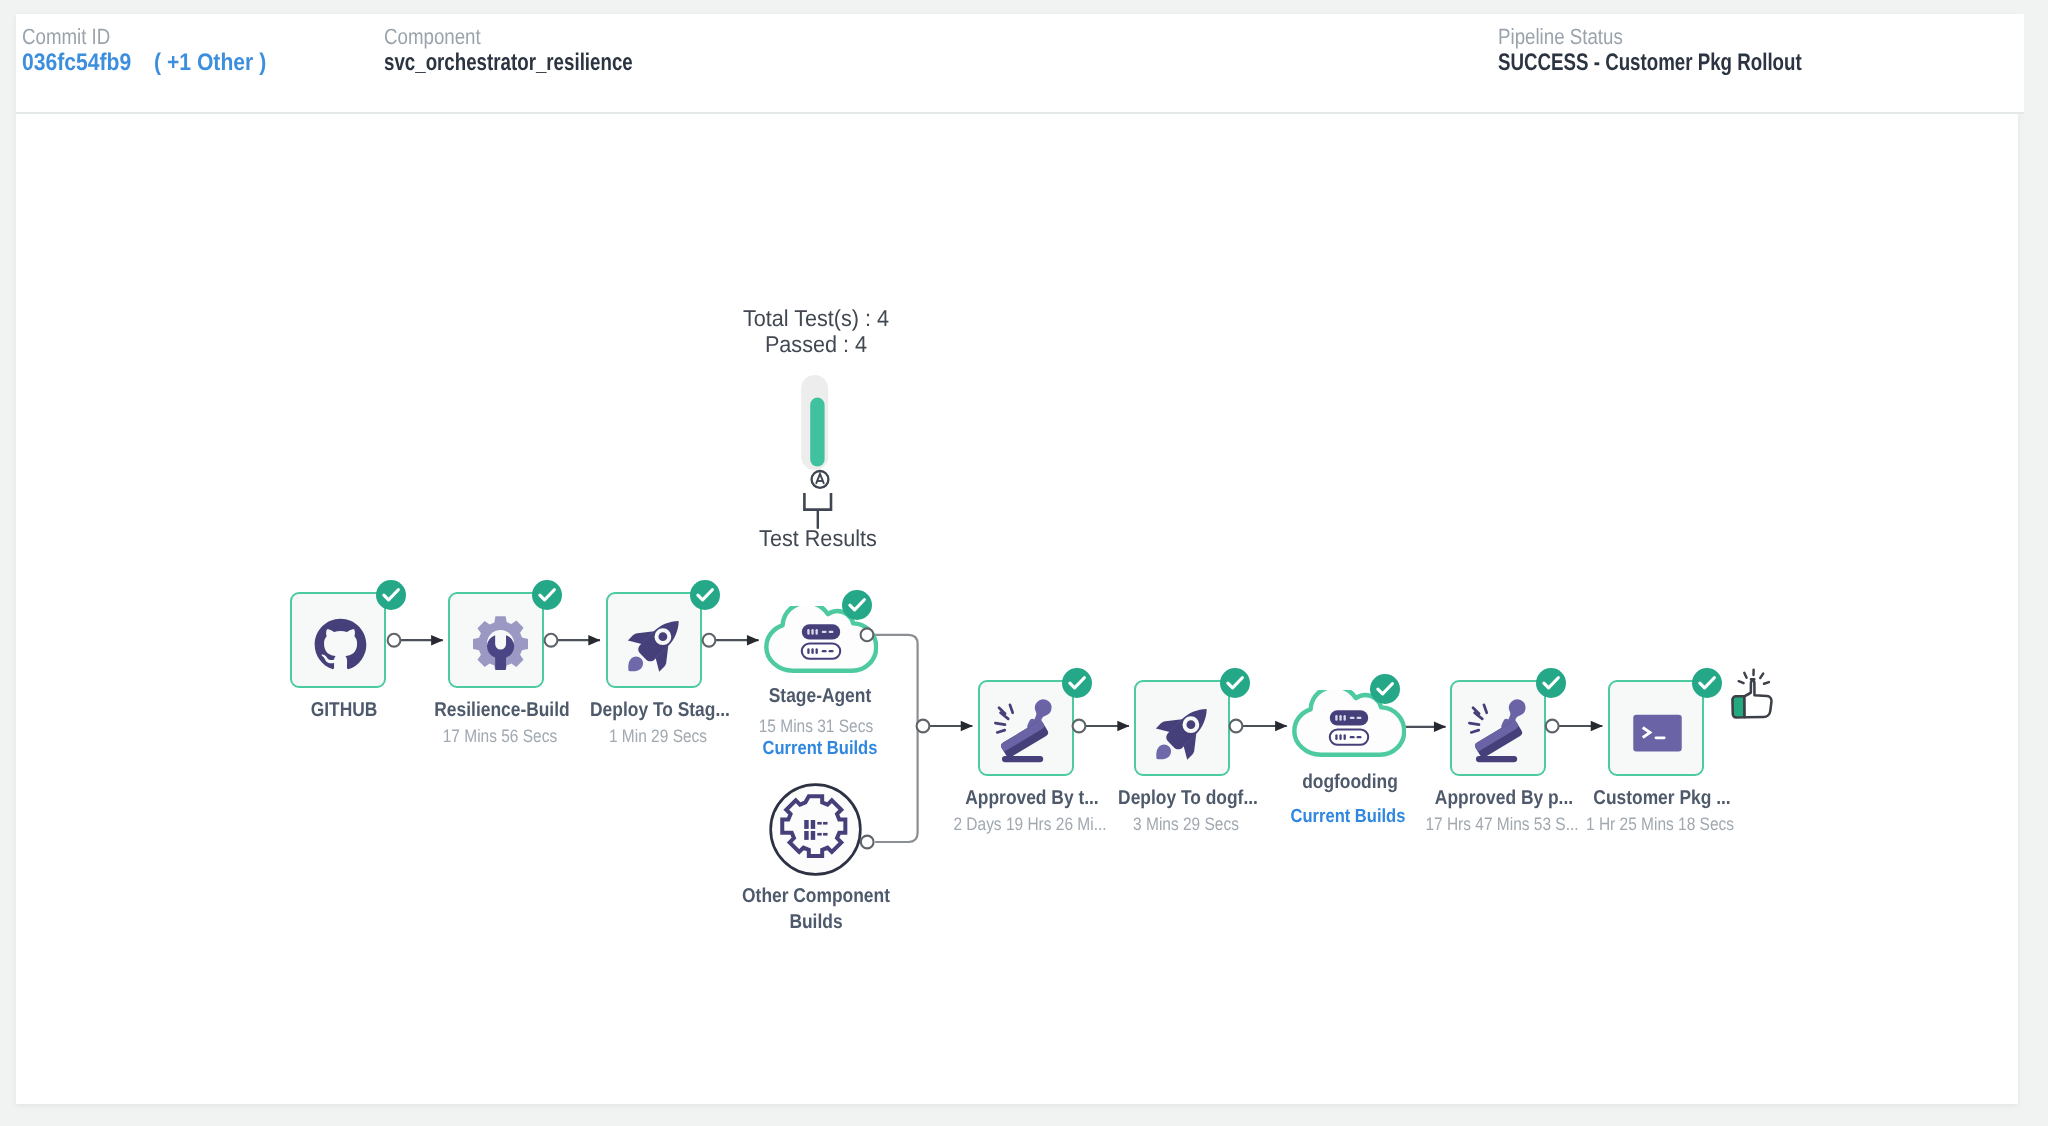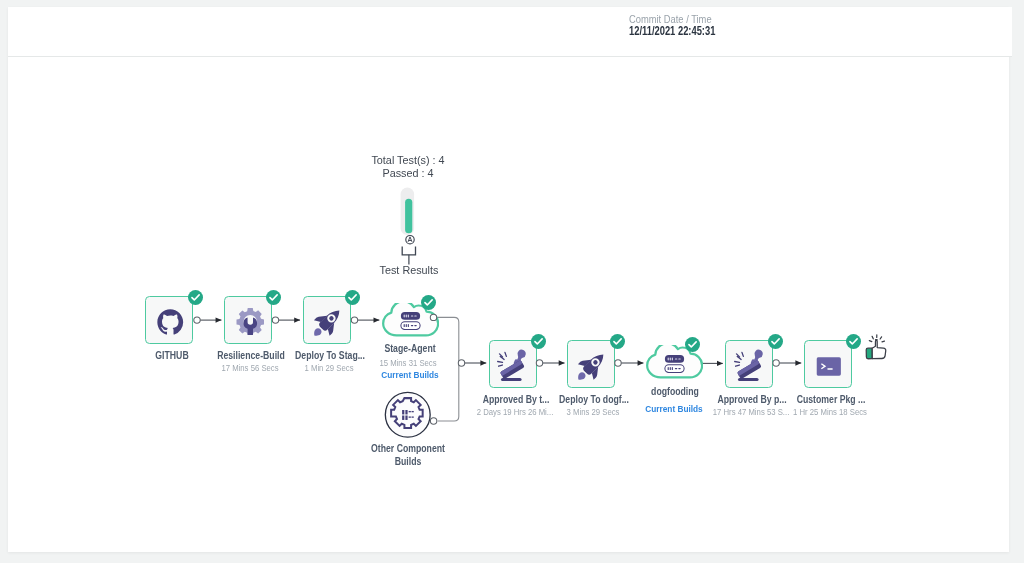--- a/index.html
+++ b/index.html
@@ -35,23 +35,31 @@
          transform:scaleX(.87);transform-origin:50% 50%;}
   .ttext{position:absolute;font-size:11.5px;color:#414852;text-align:center;white-space:nowrap;
          transform:scaleX(.94);transform-origin:50% 50%;}
 </style>
 </head>
 <body>
 
 <div id="panel">
 
   <div id="header">
-    <div class="hcol" style="left:621px">
-      <div class="hlabel">Commit Date / Time</div>
-      <div class="hvalue">12/11/2021 22:45:31</div>
+    <div class="hcol" style="left:3px">
+      <div class="hlabel">Commit ID</div>
+      <div class="hvalue wide"><span class="cid">036fc54fb9</span><span class="other" style="margin-left:13px">( +1 Other )</span></div>
+    </div>
+    <div class="hcol" style="left:184px">
+      <div class="hlabel">Component</div>
+      <div class="hvalue">svc_orchestrator_resilience</div>
+    </div>
+    <div class="hcol" style="left:741px">
+      <div class="hlabel">Pipeline Status</div>
+      <div class="hvalue">SUCCESS - Customer Pkg Rollout</div>
     </div>
   </div>
 
   <div id="canvas">
 
     <svg class="edges" viewBox="0 0 1004 545">
       <defs>
         <marker id="arw" markerWidth="6.2" markerHeight="6.2" refX="5.6" refY="2.75" orient="auto">
           <path d="M0.3,0.35 L5.8,2.75 L0.3,5.15 Z" fill="#26292f"></path>
         </marker>

